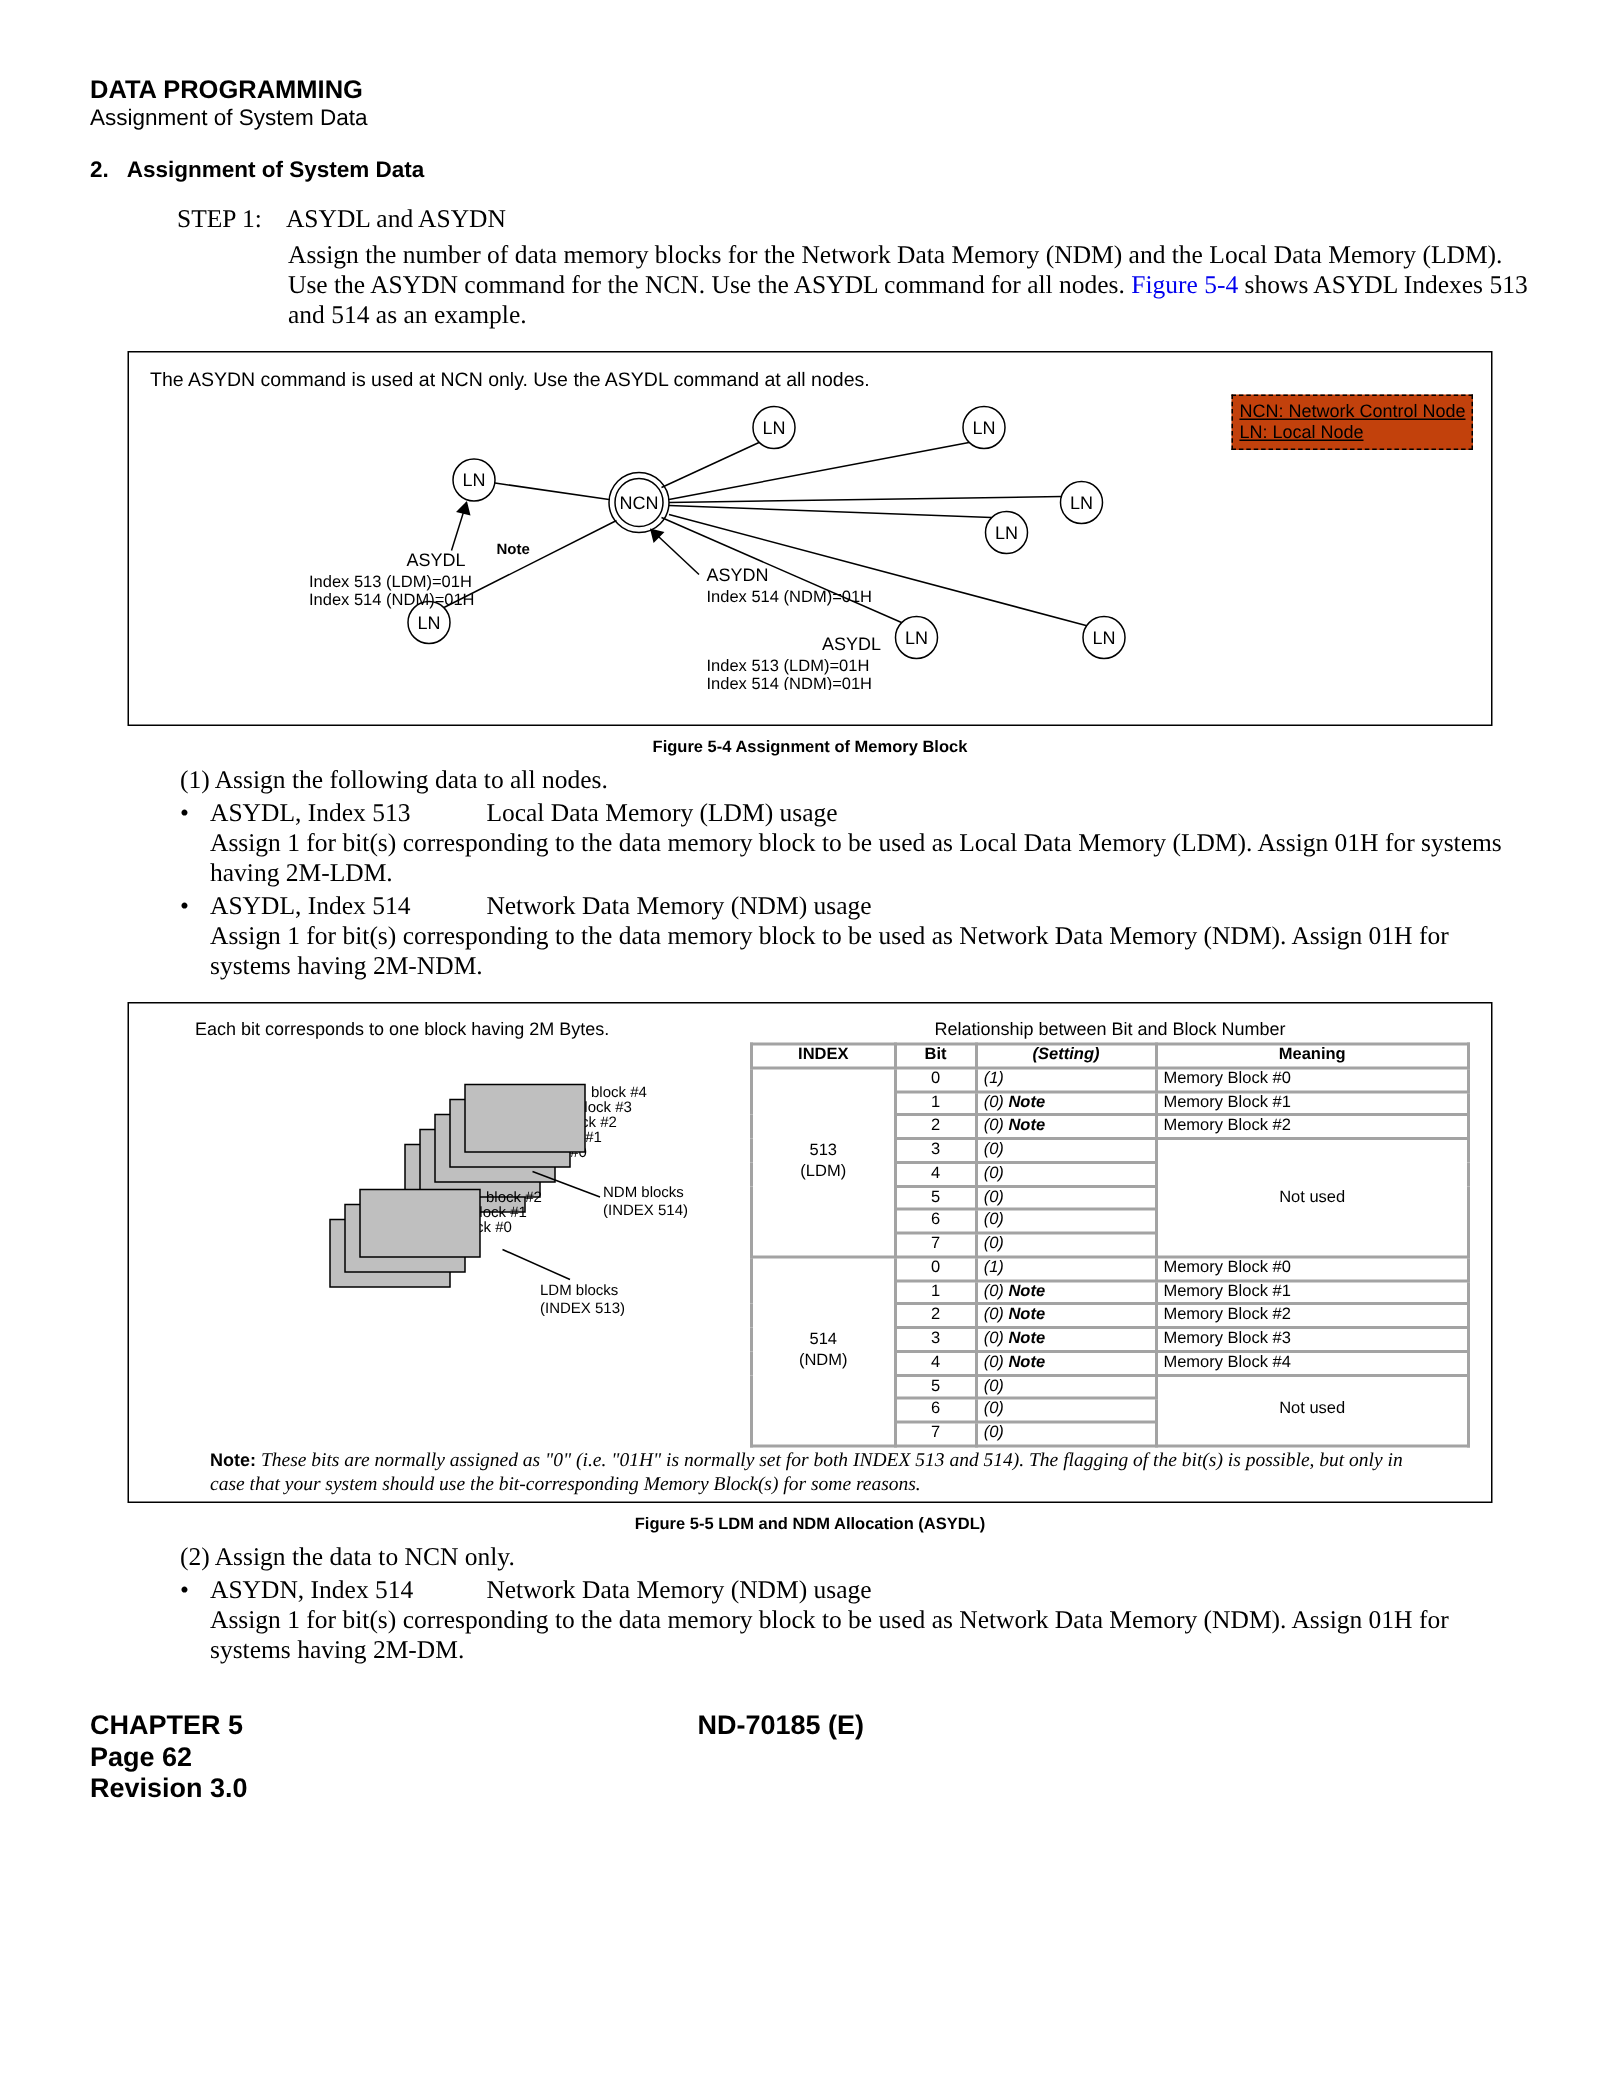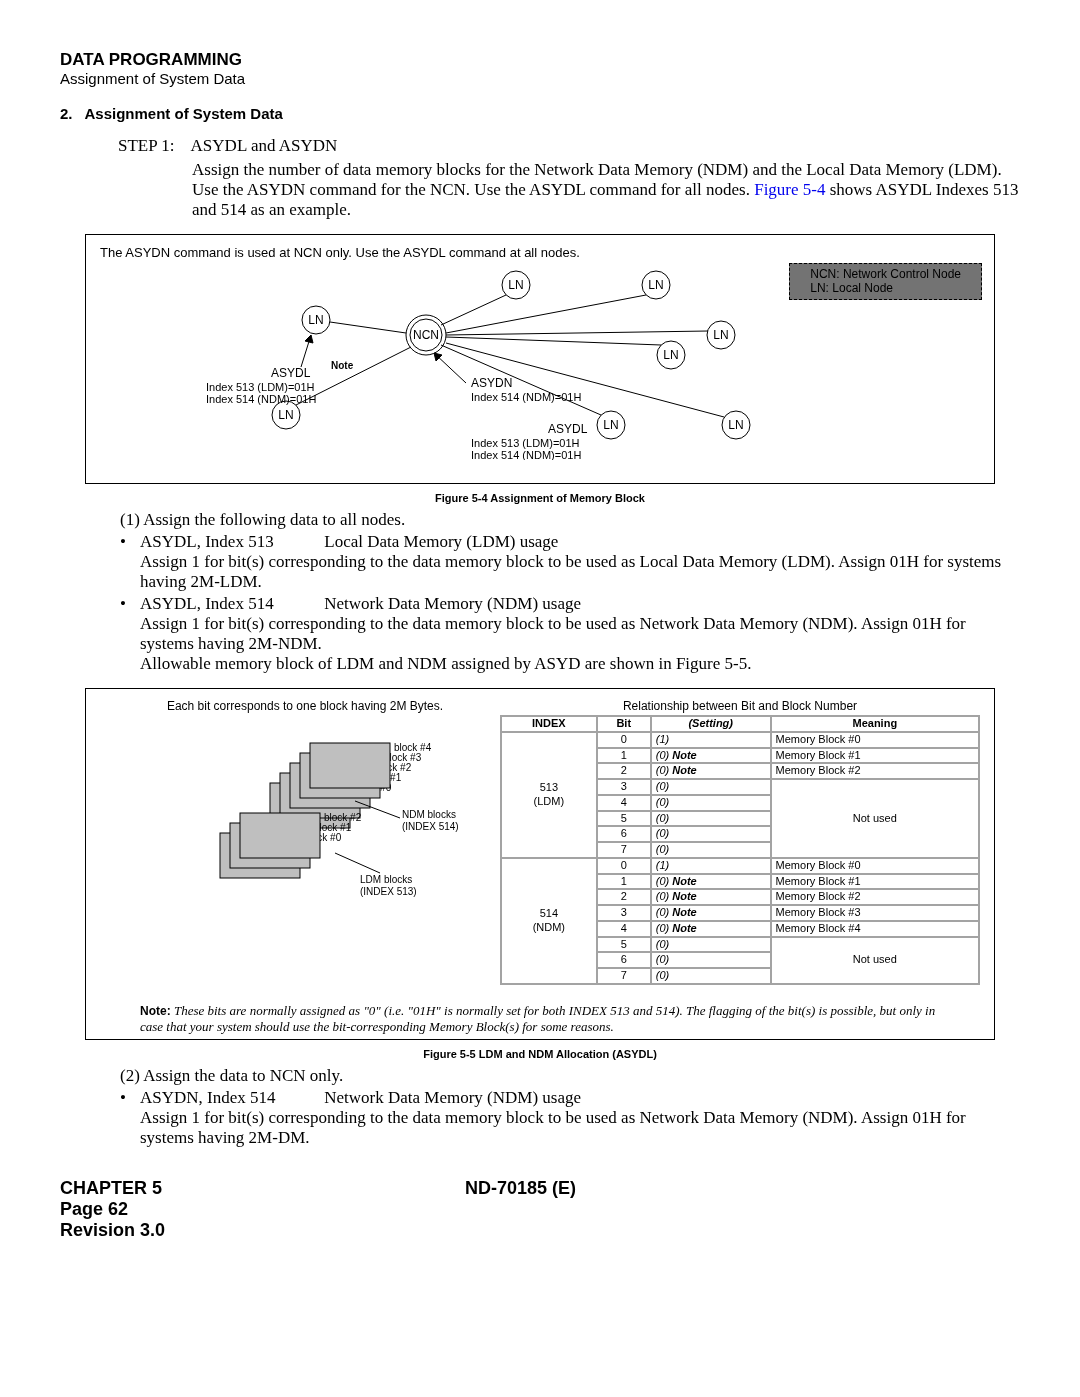--- a/index.html
+++ b/index.html
@@ -29,24 +29,25 @@
   .figure-caption {
     font-family: Arial, Helvetica, sans-serif;
     font-weight: bold;
     font-size: 11px;
     text-align: center;
     margin: 2px 0 6px 0;
   }
   .legend-box {
     position: absolute;
     border: 1px dashed #000;
-    padding: 3px 20px;
-    background: #737373;
+    padding: 3px 4px;
+    background: #c2410c;
     font-size: 12px;
     line-height: 1.2;
+    text-decoration: underline;
   }
   svg { display: block; }
   .node-label { font-family: Arial, Helvetica, sans-serif; font-size: 12px; }
   .small-label { font-family: Arial, Helvetica, sans-serif; font-size: 11px; }
   .notebold { font-family: Arial, Helvetica, sans-serif; font-size: 10px; font-weight: bold; }
   .note-line { margin: 4px 0 0 0; font-size: 14px; }
   .note-line .lbl { font-family: Arial, Helvetica, sans-serif; font-weight: bold; font-size: 13px; }
   .note-line .txt { font-style: italic; }
   .body-num-item { margin: 4px 0 0 60px; }
   .body-bullet { margin: 2px 0 0 60px; display: flex; }
@@ -66,21 +67,21 @@
     line-height: 1.25;
     vertical-align: middle;
   }
   .bit-table th { font-weight: bold; text-align: center; }
   .bit-table td.center { text-align: center; }
   .bit-table td.idx { text-align: center; vertical-align: middle; }
   .note-italic {
     font-style: italic;
     font-family: "Times New Roman", Times, serif;
     font-size: 13px;
-    margin: 18px 40px 0 40px;
+    margin: 0 40px 0 40px;
   }
   .note-italic .lbl { font-family: Arial, Helvetica, sans-serif; font-weight: bold; font-style: normal; font-size: 12px; }
   .footer {
     margin-top: 30px;
     font-family: Arial, Helvetica, sans-serif;
     font-weight: bold;
     font-size: 18px;
   }
   .footer .doc { display: inline-block; width: 400px; }
   .stack-rect { fill: #bfbfbf; stroke: #000; stroke-width: 1; }
@@ -184,29 +185,28 @@
     <span>Assign 1 for bit(s) corresponding to the data memory block to be used as Local Data Memory (LDM). Assign 01H for systems having 2M-LDM.</span>
   </div>
 </div>
 
 <div class="body-bullet">
   <div class="dot">•</div>
   <div class="btxt">
     <span class="cmd-label">ASYDL, Index 514</span>
     <span>Network Data Memory (NDM) usage</span><br>
     <span>Assign 1 for bit(s) corresponding to the data memory block to be used as Network Data Memory (NDM). Assign 01H for systems having 2M-NDM.</span><br>
-    <span>Allowable memory block of LDM and NDM assigned by ASYD are shown in Figure 5-5.</span>
   </div>
 </div>
 
 <div class="figure-box" style="padding-bottom:4px;">
   <div style="display:flex; gap:20px; align-items:flex-start;">
 
     <div style="flex:0 0 380px;">
-      <div class="fig5-left-caption" style="margin-left:30px;text-align:center;">Each bit corresponds to one block having 2M Bytes.</div>
+      <div class="fig5-left-caption" style="margin-left:30px;">Each bit corresponds to one block having 2M Bytes.</div>
       <svg width="380" height="190">
 
         <g id="ndm-stack">
             <rect class="stack-rect" x="170" y="70" width="80" height="45"></rect>
             <text x="254" y="78" class="stack-label">block #0</text>
             <rect class="stack-rect" x="180" y="60" width="80" height="45"></rect>
             <text x="264" y="68" class="stack-label">block #1</text>
             <rect class="stack-rect" x="190" y="50" width="80" height="45"></rect>
             <text x="274" y="58" class="stack-label">block #2</text>
             <rect class="stack-rect" x="200" y="40" width="80" height="45"></rect>

